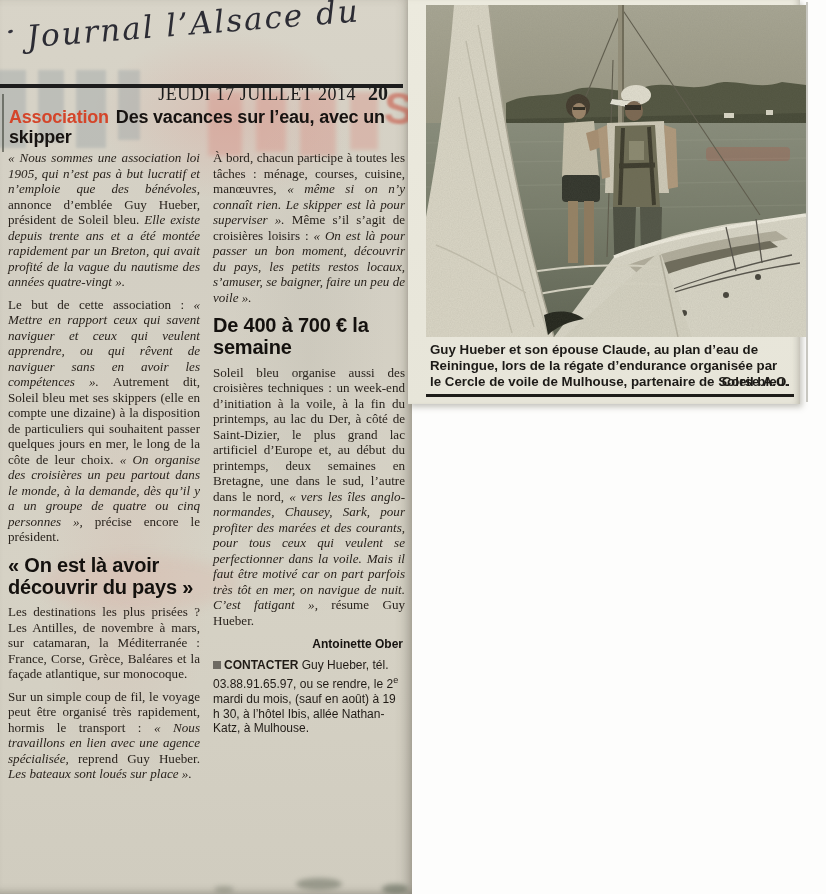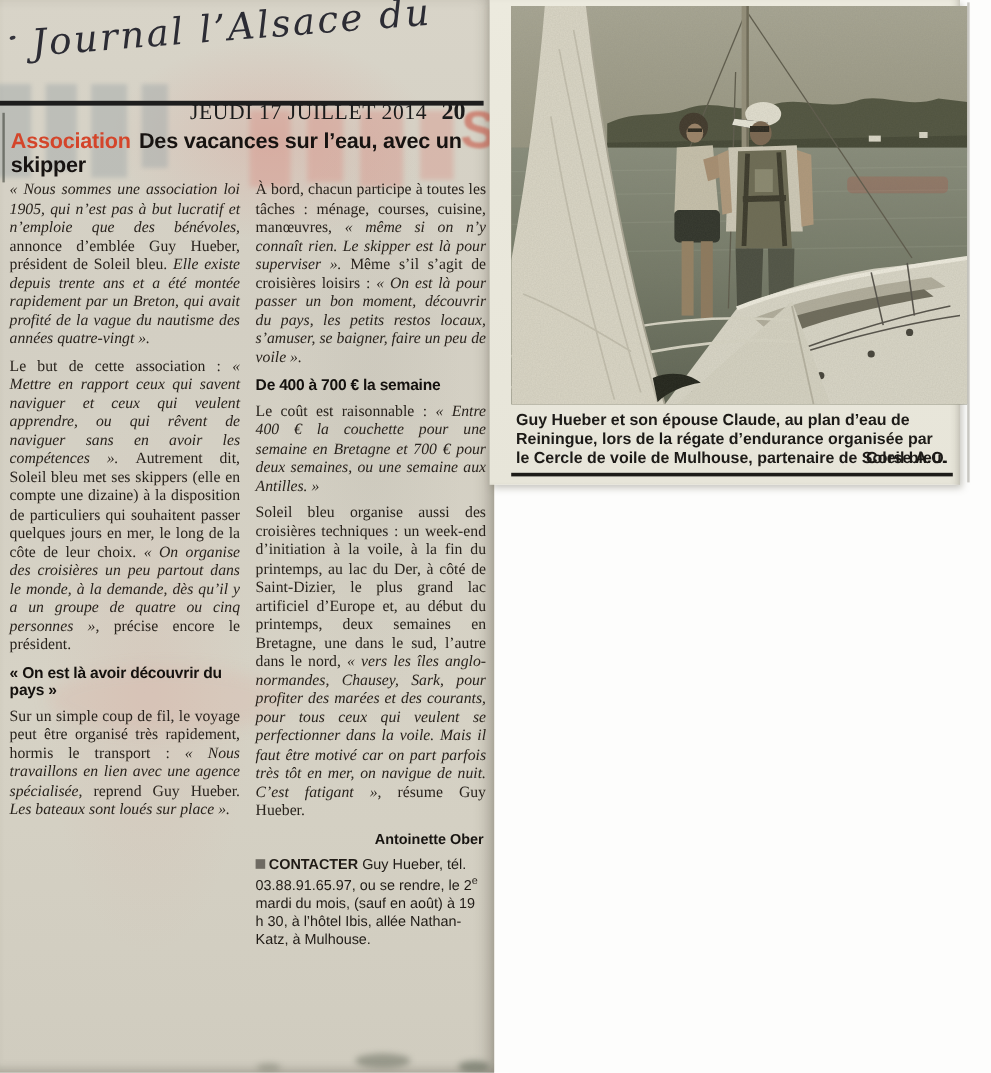--- a/index.html
+++ b/index.html
@@ -51,21 +51,21 @@
     font-family:"Liberation Sans",sans-serif;font-weight:800;
     font-size:18px;line-height:1.1;letter-spacing:-.2px;color:#171311;}
   .kicker{color:var(--kicker-red,#d4452a);margin-right:7px;}
 
   .columns{position:absolute;top:150px;left:8px;width:398px;display:flex;gap:13px;}
   .col{width:192px;}
   .para{margin:0 0 7px 0;font-size:13.1px;line-height:15.5px;text-align:justify;color:#29231d;}
   .para.lead{font-weight:700;color:#1e1813;}
   .para .it{font-style:italic;}
   .subhead{margin:9px 0 6px 0;font-family:"Liberation Sans",sans-serif;font-weight:800;
-    font-size:13px;line-height:1.12;color:#14110e;letter-spacing:-.2px;}
+    font-size:20px;line-height:1.12;color:#14110e;letter-spacing:-.2px;}
   .byline{margin:9px 2px 7px 0;text-align:right;font-family:"Liberation Sans",sans-serif;
     font-weight:800;font-size:12px;color:#161310;}
   .contact{font-family:"Liberation Sans",sans-serif;font-size:12px;line-height:14.8px;color:#201b16;}
   .contact .sq{display:inline-block;width:8px;height:8px;background:#6e6a62;margin-right:3px;}
   .contact b{font-weight:800;}
   .contact sup{font-size:9px;}
 
   
   .photo-clip{
     position:absolute;left:408px;top:0;width:392px;height:404px;
@@ -117,27 +117,27 @@
     </div>
     <div class="rule"></div>
 
     <h1 class="headline"><span class="kicker">Association</span><span>Des vacances sur l’eau, avec un skipper</span></h1>
 
     <div class="columns">
       <div class="col">
           <p class="para"><span class="it">« Nous sommes une association loi 1905, qui n’est pas à but lucratif et n’emploie que des bénévoles, </span><span>annonce d’emblée Guy Hueber, président de Soleil bleu. </span><span class="it">Elle existe depuis trente ans et a été montée rapidement par un Breton, qui avait profité de la vague du nautisme des années quatre-vingt ».</span></p>
           <p class="para"><span>Le but de cette association : </span><span class="it">« Mettre en rapport ceux qui savent naviguer et ceux qui veulent apprendre, ou qui rêvent de naviguer sans en avoir les compétences ». </span><span>Autrement dit, Soleil bleu met ses skippers (elle en compte une dizaine) à la disposition de particuliers qui souhaitent passer quelques jours en mer, le long de la côte de leur choix. </span><span class="it">« On organise des croisières un peu partout dans le monde, à la demande, dès qu’il y a un groupe de quatre ou cinq personnes », </span><span>précise encore le président.</span></p>
           <h2 class="subhead">« On est là avoir découvrir du pays »</h2>
+          <p class="para"><span>Les destinations les plus prisées ? Les Antilles, de novembre à mars, sur catamaran, la Méditerranée : France, Corse, Grèce, Baléares et la façade atlantique, sur monocoque.</span></p>
           <p class="para"><span>Sur un simple coup de fil, le voyage peut être organisé très rapidement, hormis le transport : </span><span class="it">« Nous travaillons en lien avec une agence spécialisée, </span><span>reprend Guy Hueber. </span><span class="it">Les bateaux sont loués sur place ».</span></p>
         </div>
       <div class="col">
 
       <p class="para"><span>À bord, chacun participe à toutes les tâches : ménage, courses, cuisine, manœuvres, </span><span class="it">« même si on n’y connaît rien. Le skipper est là pour superviser ». </span><span>Même s’il s’agit de croisières loisirs : </span><span class="it">« On est là pour passer un bon moment, découvrir du pays, les petits restos locaux, s’amuser, se baigner, faire un peu de voile ».</span></p>
           <h2 class="subhead">De 400 à 700 € la semaine</h2>
-          <p class="para"><span>Le coût est raisonnable : </span><span class="it">« Entre 400 € la couchette pour une semaine en Bretagne et 700 € pour deux semaines, ou une semaine aux Antilles. »</span></p>
           <p class="para"><span>Soleil bleu organise aussi des croisières techniques : un week-end d’initiation à la voile, à la fin du printemps, au lac du Der, à côté de Saint-Dizier, le plus grand lac artificiel d’Europe et, au début du printemps, deux semaines en Bretagne, une dans le sud, l’autre dans le nord, </span><span class="it">« vers les îles anglo-normandes, Chausey, Sark, pour profiter des marées et des courants, pour tous ceux qui veulent se perfectionner dans la voile. Mais il faut être motivé car on part parfois très tôt en mer, on navigue de nuit. C’est fatigant », </span><span>résume Guy Hueber.</span></p>
           <div class="byline">Antoinette Ober</div>
           <div class="contact"><span class="sq"></span><b>CONTACTER</b><span> Guy Hueber, tél. 03.88.91.65.97, ou se rendre, le 2</span><sup>e</sup><span> mardi du mois, (sauf en août) à 19 h 30, à l’hôtel Ibis, allée Nathan-Katz, à Mulhouse.</span></div>
         </div>
     </div>
   </div>
 
   <div class="photo-clip">
     <div class="photo-frame">
       <svg width="380" height="332" viewBox="0 0 380 332">

